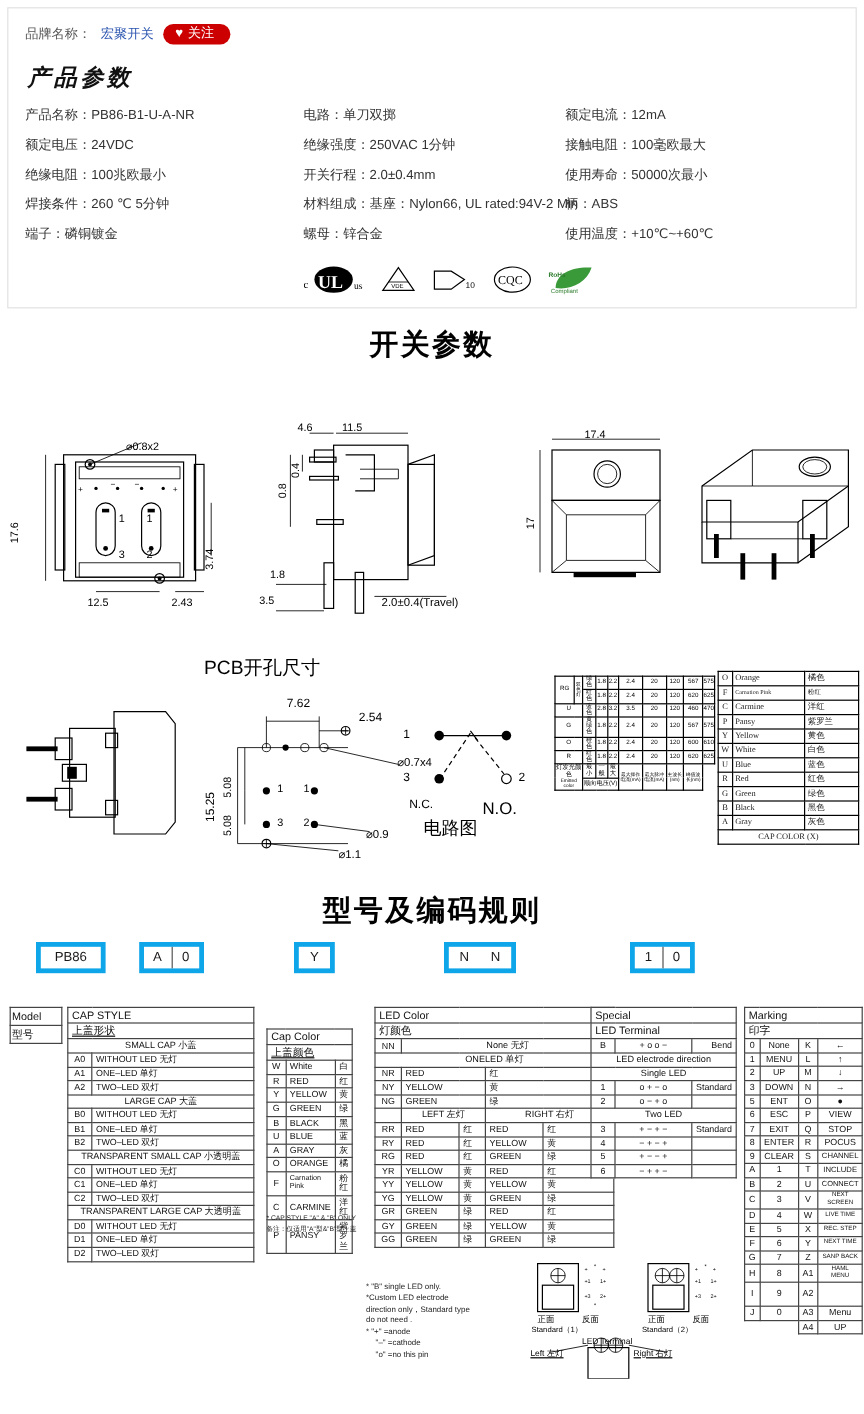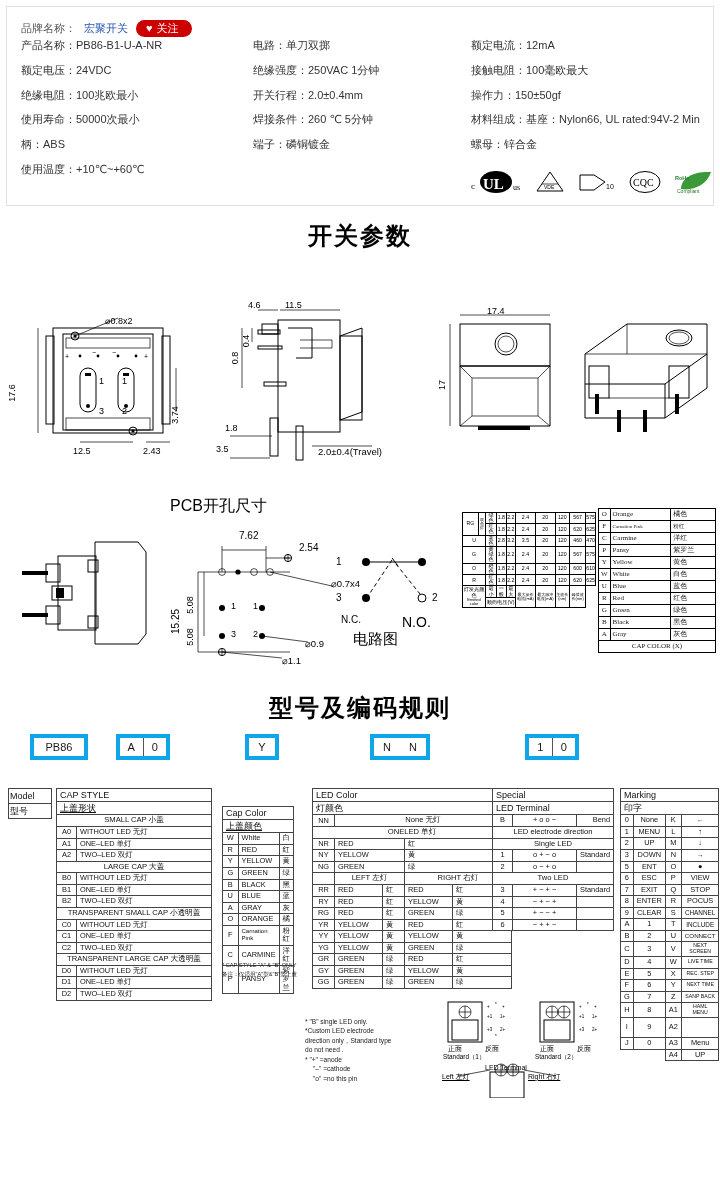--- a/index.html
+++ b/index.html
@@ -108,33 +108,33 @@
 <div class="spec-panel">
   <div class="brand-row">
     <span class="brand-label">品牌名称：</span>
     <span class="brand-name">宏聚开关</span>
     <button class="follow-btn">
       <span class="heart">♥</span>
       <span>关注</span>
     </button>
   </div>
 
+  <div class="section-title-hand">产品参数</div>
 
   <div class="spec-grid">
     <div class="spec-cell">产品名称：PB86-B1-U-A-NR</div>
     <div class="spec-cell">电路：单刀双掷</div>
     <div class="spec-cell">额定电流：12mA</div>
 
     <div class="spec-cell">额定电压：24VDC</div>
     <div class="spec-cell">绝缘强度：250VAC 1分钟</div>
     <div class="spec-cell">接触电阻：100毫欧最大</div>
 
     <div class="spec-cell">绝缘电阻：100兆欧最小</div>
     <div class="spec-cell">开关行程：2.0±0.4mm</div>
-    <div class="spec-cell">操作力：150±50gf</div>
 
     <div class="spec-cell">使用寿命：50000次最小</div>
     <div class="spec-cell">焊接条件：260 ℃ 5分钟</div>
     <div class="spec-cell">材料组成：基座：Nylon66, UL  rated:94V-2 Min</div>
 
     <div class="spec-cell">柄：ABS</div>
     <div class="spec-cell">端子：磷铜镀金</div>
     <div class="spec-cell">螺母：锌合金</div>
 
     <div class="spec-cell">使用温度：+10℃~+60℃</div>

